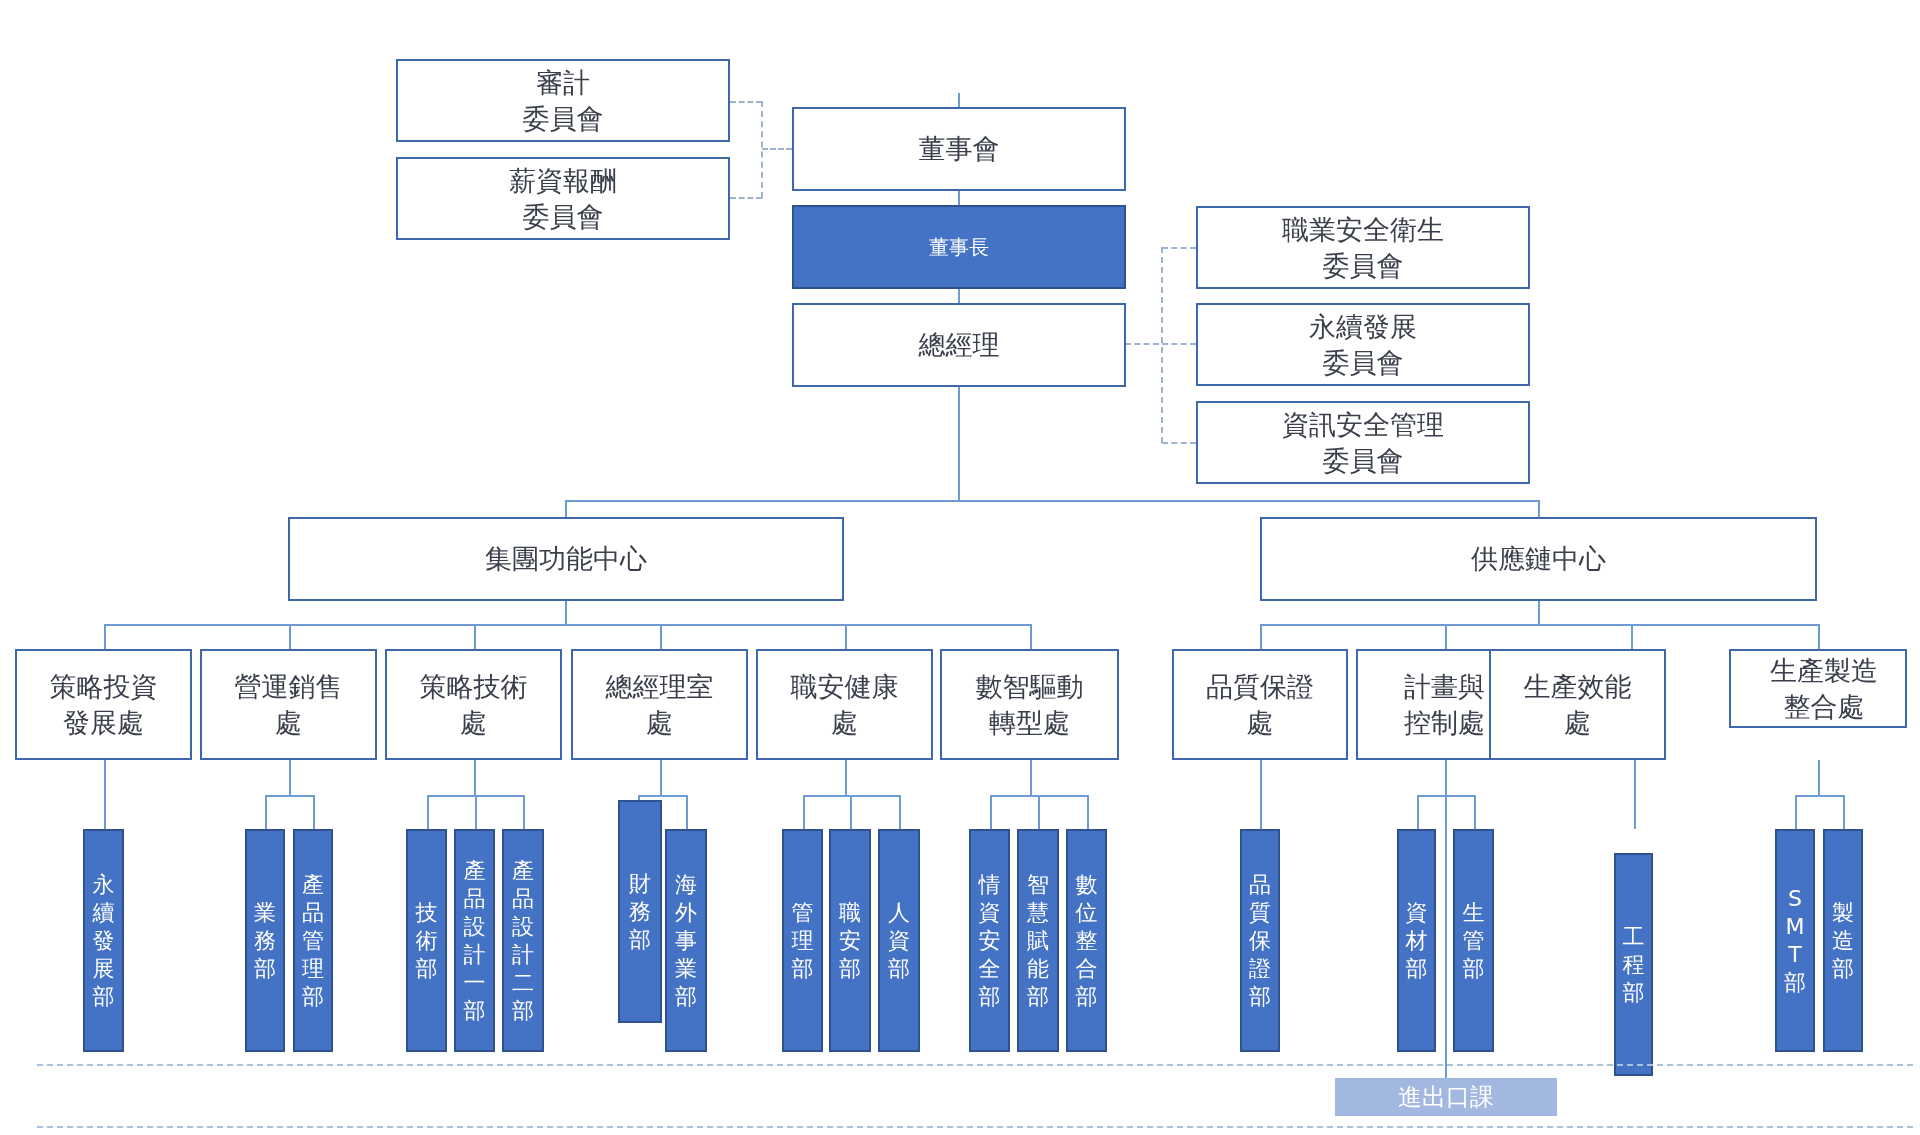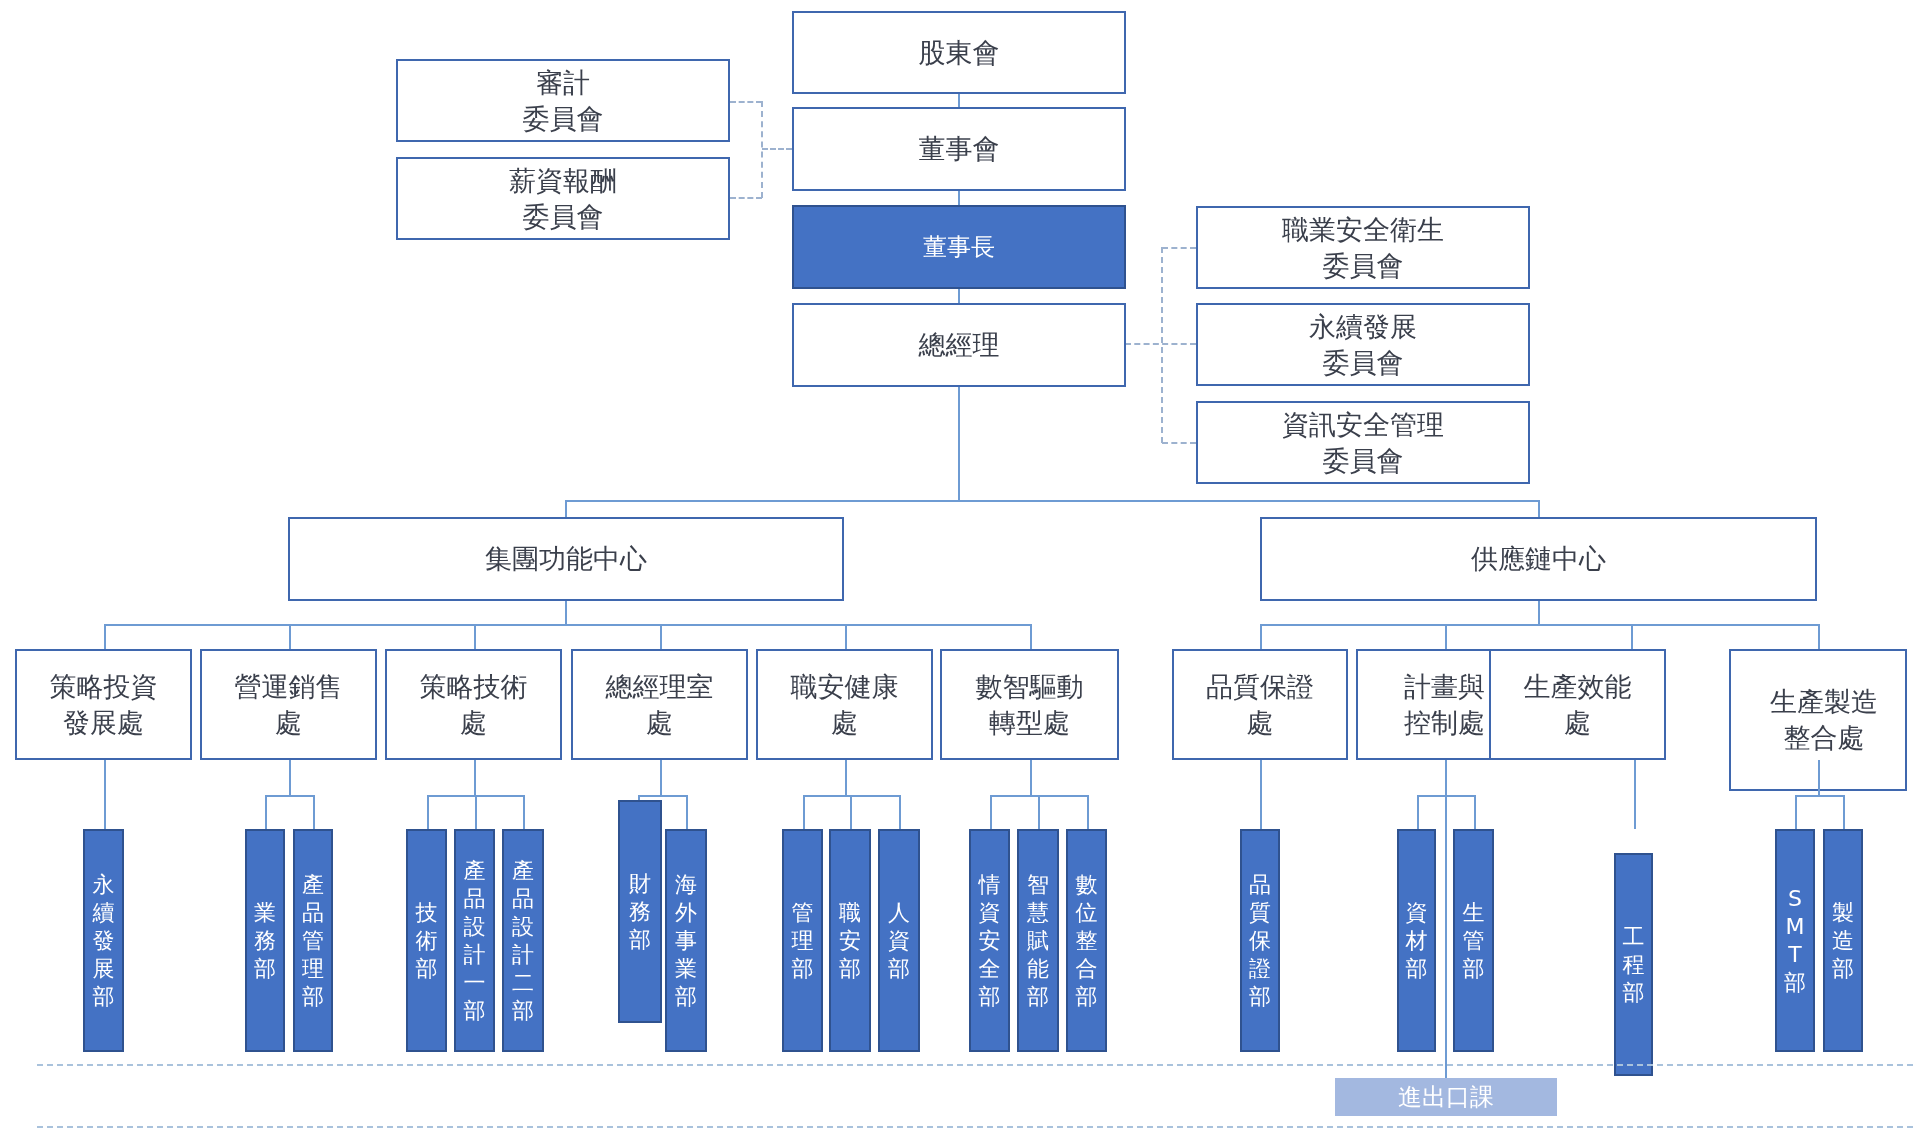--- a/index.html
+++ b/index.html
@@ -4,21 +4,21 @@
 <style>
   html, body { margin: 0; padding: 0; background: #ffffff; }
   body { width: 1920px; height: 1135px; position: relative; overflow: hidden;
          font-family: "DejaVu Sans", "Liberation Sans", sans-serif; }
   #chart { position: absolute; left: 0; top: 0; width: 1920px; height: 1135px; }
   .box { position: absolute; box-sizing: border-box; display: flex; align-items: center;
          justify-content: center; text-align: center; }
   .box-white { background: #ffffff; border: 2px solid #3F67AE; color: #3A3F4B;
                font-size: 27px; line-height: 36px; white-space: pre-line; }
   .box-filled { background: #4472C4; border: 2px solid #2F528F; color: #ffffff;
-                font-size: 24px; }
+                font-size: 20px; }
   .box-dept { background: #4472C4; border: 2px solid #2F528F; color: #ffffff;
               font-size: 22px; line-height: 28px; }
   .box-dept span { display: block; width: 1em; word-break: break-all; white-space: normal;
                    text-align: center; }
   .box-section { background: #A3B8E0; border: 1px solid #A3B8E0; color: #ffffff; font-size: 24px; }
   .line { position: absolute; background: #6E9BD3; }
   .dash-h { position: absolute; height: 0; border-top: 2px dashed #9DB2CF; }
   .dash-v { position: absolute; width: 0; border-left: 2px dashed #9DB2CF; }
   .sep { position: absolute; height: 0; border-top: 2px dashed #A9C2DC; }
 </style>
@@ -38,21 +38,20 @@
   <div class="dash-h" style="left:730px;top:101px;width:32px;"></div>
   <div class="dash-h" style="left:730px;top:197px;width:32px;"></div>
   <div class="dash-v" style="left:761px;top:101px;height:97px;"></div>
   <div class="dash-h" style="left:762px;top:148px;width:30px;"></div>
 
   <div class="dash-h" style="left:1125px;top:343px;width:71px;"></div>
   <div class="dash-v" style="left:1161px;top:247px;height:196px;"></div>
   <div class="dash-h" style="left:1162px;top:247px;width:34px;"></div>
   <div class="dash-h" style="left:1162px;top:442px;width:34px;"></div>
 
-  <div class="box box-white" style="left:792px;top:11px;width:334px;height:83px;">股東會</div>
   <div class="box box-white" style="left:792px;top:107px;width:334px;height:84px;">董事會</div>
   <div class="box box-filled" style="left:792px;top:205px;width:334px;height:84px;">董事長</div>
   <div class="box box-white" style="left:792px;top:303px;width:334px;height:84px;">總經理</div>
 
   <div class="box box-white" style="left:396px;top:59px;width:334px;height:83px;">審計
 委員會</div>
   <div class="box box-white" style="left:396px;top:157px;width:334px;height:83px;">薪資報酬
 委員會</div>
 
   <div class="box box-white" style="left:1196px;top:206px;width:334px;height:83px;">職業安全衛生
@@ -176,21 +175,21 @@
       </div>
       <div class="box box-section" style="left: 1335px; top: 1078px; width: 222px; height: 38px;">進出口課</div>
       <div class="line" style="left: 1631px; top: 624px; width: 2px; height: 25px;"></div>
       <div class="box box-white" style="left: 1489px; top: 649px; width: 177px; height: 111px;">生產效能
 處</div>
       <div class="line" style="left: 1634px; top: 760px; width: 2px; height: 69px;"></div>
       <div class="box box-dept" style="left: 1614px; top: 829px; width: 39px; height: 223px; margin-top: 24px;">
         <span>工程部</span>
       </div>
       <div class="line" style="left: 1818px; top: 624px; width: 2px; height: 25px;"></div>
-      <div class="box box-white" style="left: 1729px; top: 649px; width: 178px; height: 142px; padding-left: 12px;">生產製造
+      <div class="box box-white" style="left: 1729px; top: 649px; width: 178px; height: 79px; padding-left: 12px;">生產製造
 整合處</div>
       <div class="line" style="left: 1818px; top: 760px; width: 2px; height: 35px;"></div>
       <div class="line" style="left: 1795px; top: 795px; width: 50px; height: 2px;"></div>
       <div class="line" style="left: 1795px; top: 795px; width: 2px; height: 34px;"></div>
       <div class="line" style="left: 1843px; top: 795px; width: 2px; height: 34px;"></div>
       <div class="box box-dept" style="left: 1775px; top: 829px; width: 40px; height: 223px;">
         <span>SMT部</span>
       </div>
       <div class="box box-dept" style="left: 1823px; top: 829px; width: 40px; height: 223px;">
         <span>製造部</span>

